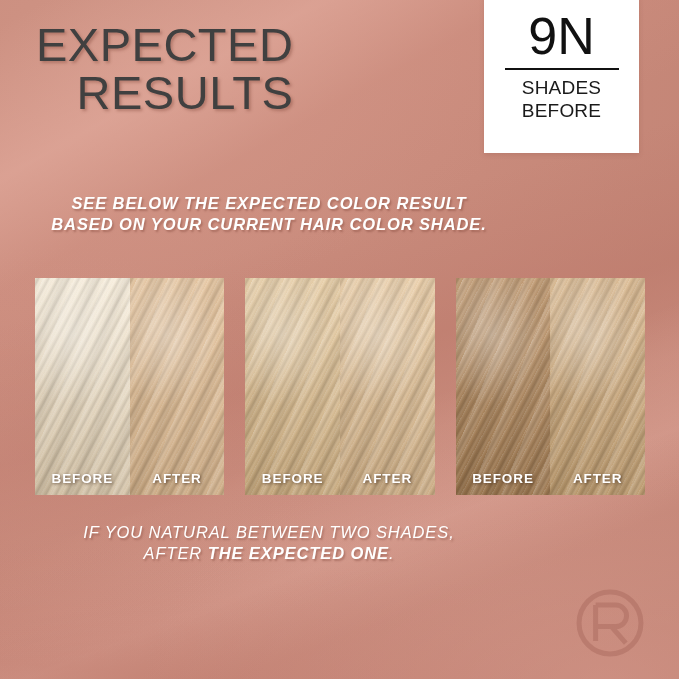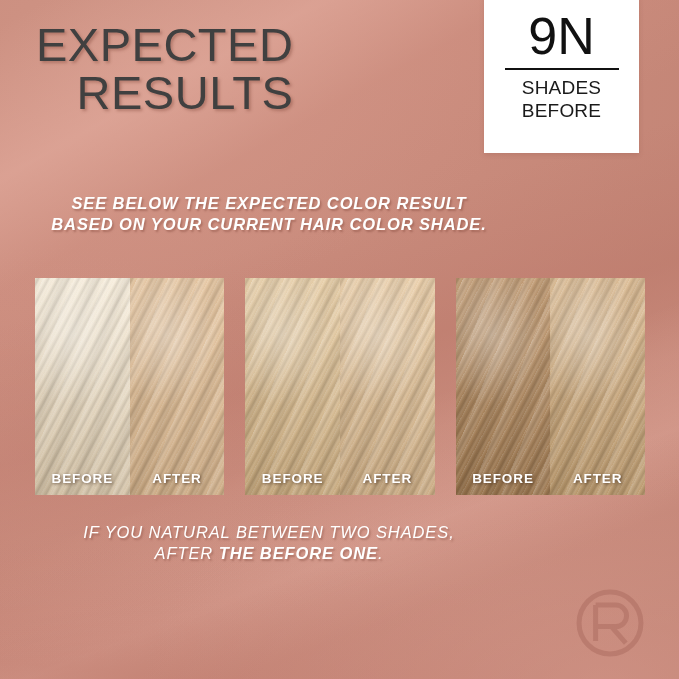--- a/index.html
+++ b/index.html
@@ -303,21 +303,21 @@
         <div class="sheen"></div>
         <div class="panel-label">AFTER</div>
       </div>
     </div>
 
   </div>
 
   <div class="copy copy-bottom">
     <div>IF YOU NATURAL BETWEEN TWO SHADES,</div>
     <div>
-      <span>AFTER </span><span class="strong">THE BEFORE ONE</span><span>.</span>
+      <span>AFTER </span><span class="strong">THE EXPECTED ONE</span><span>.</span>
     </div>
   </div>
 
   <svg class="logo-mark" viewBox="0 0 100 100">
     <circle cx="50" cy="50" r="43" fill="none" stroke="#a8685c" stroke-width="7"></circle>
     <path d="M30 25 L30 75 M30 25 L58 25 A15 15 0 0 1 58 55 L30 55 M52 55 L72 78" fill="none" stroke="#a8685c" stroke-width="7" stroke-linecap="butt" stroke-linejoin="miter"></path>
   </svg>
 
 </div>
 

